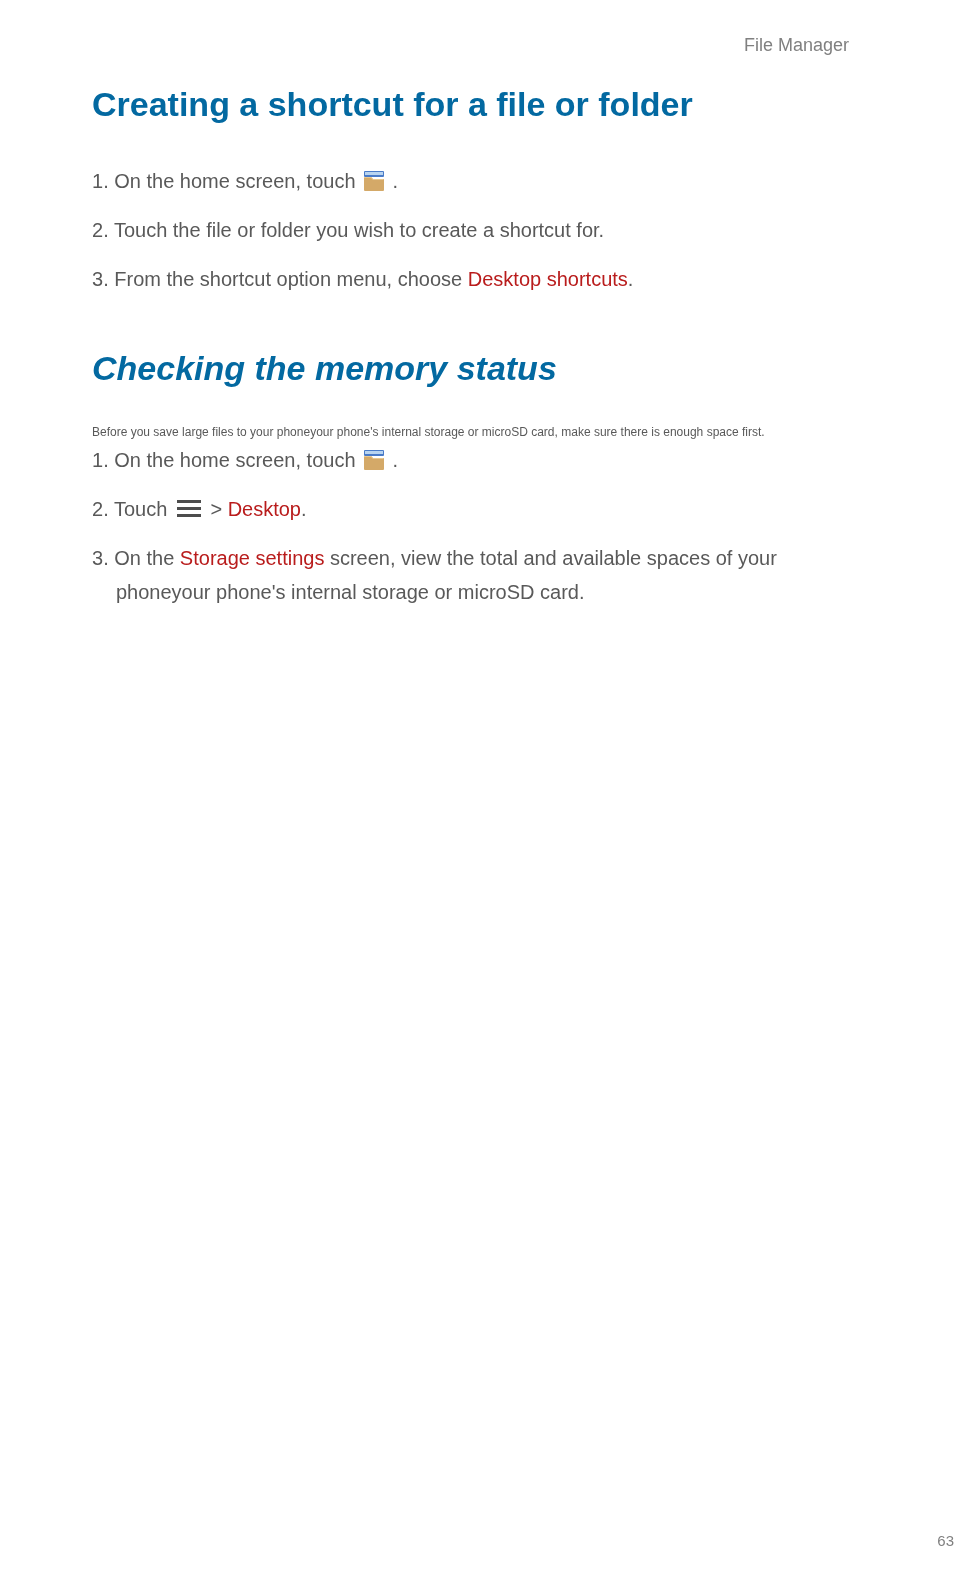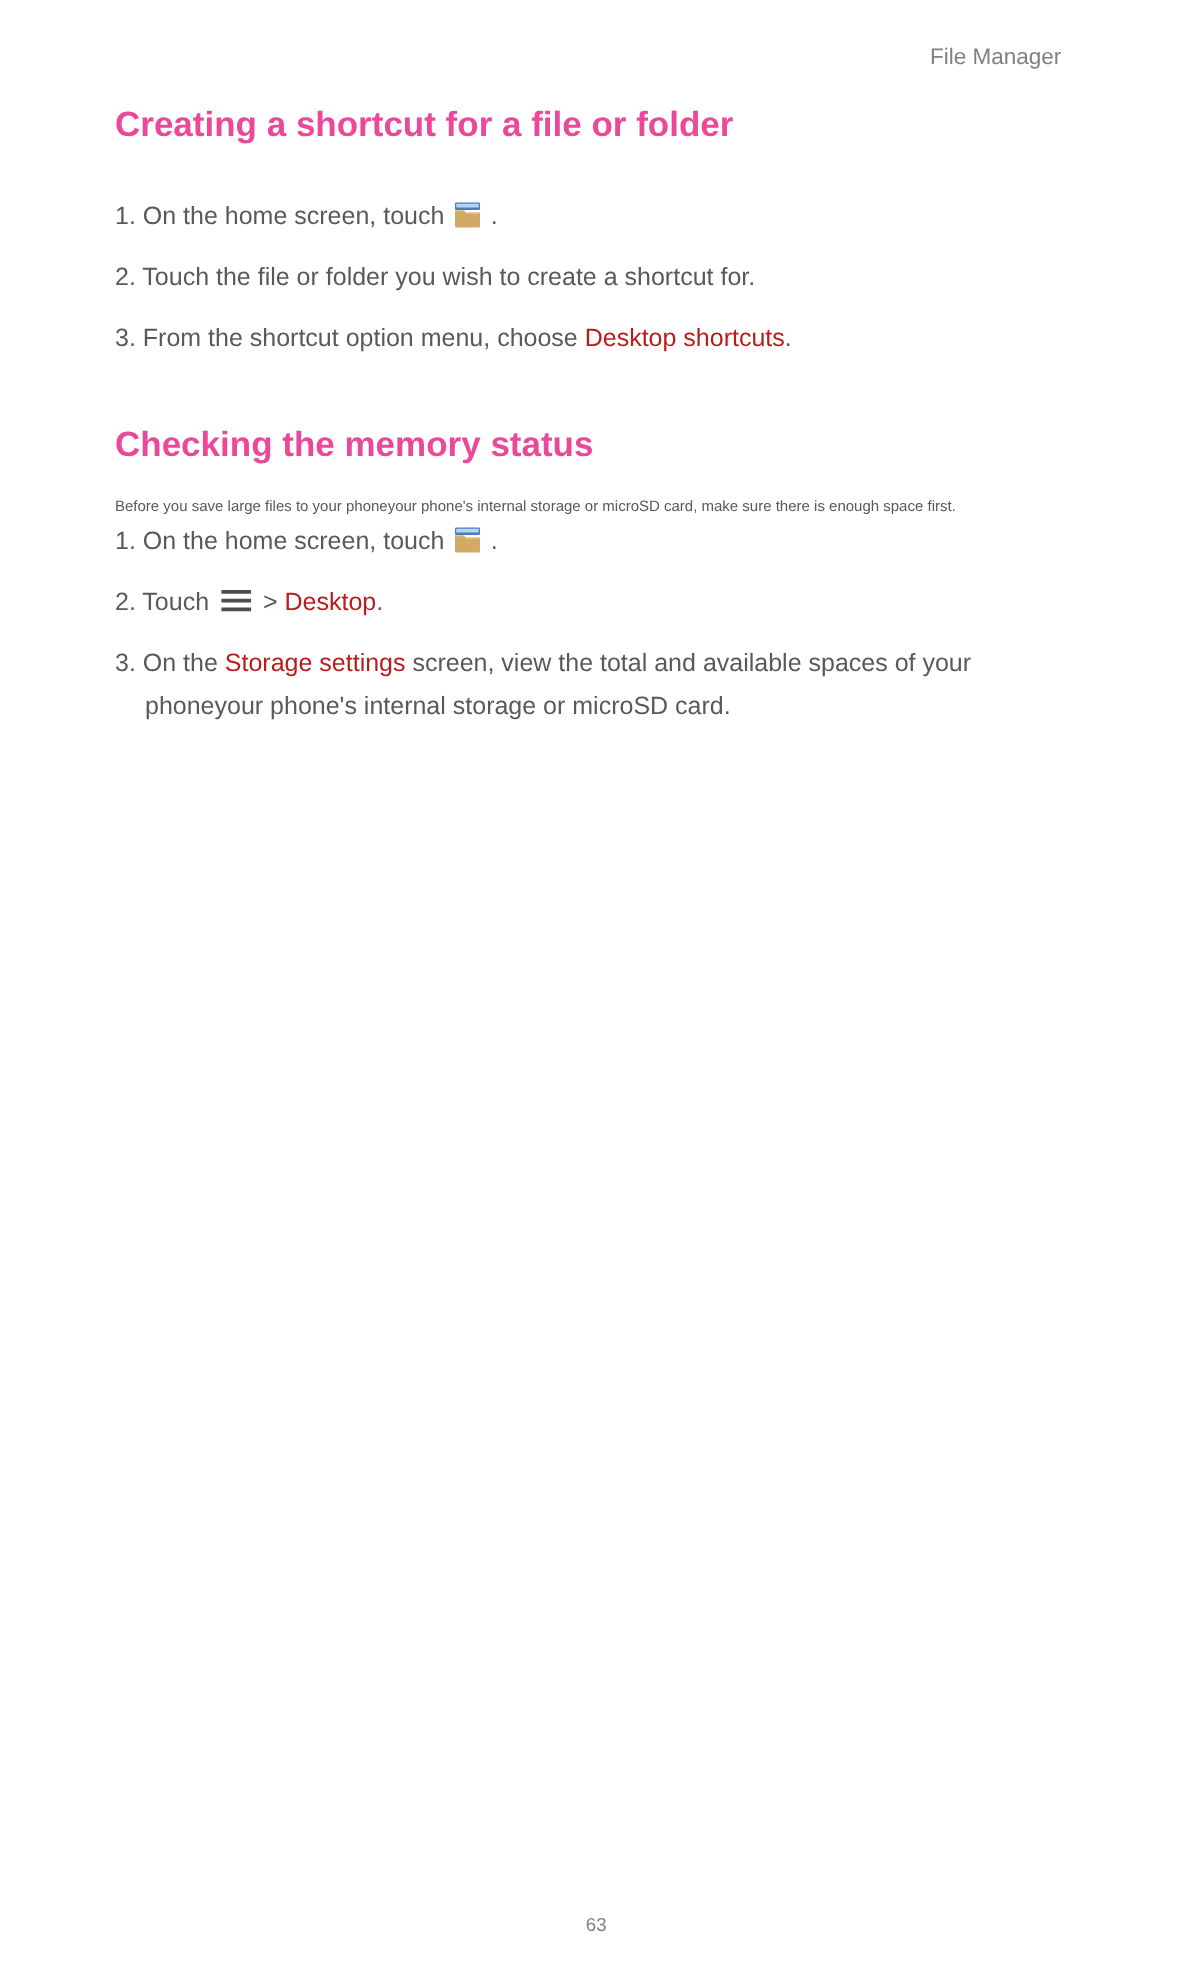--- a/index.html
+++ b/index.html
@@ -18,29 +18,30 @@
     font-size: 18px;
     color: #808080;
   }
   .content {
     position: absolute;
     top: 82px;
     left: 92px;
     right: 100px;
   }
   h2.section-heading {
-    font-size: 28px;
+    font-size: 34px;
     font-weight: bold;
-    color: #ec4899;
+    color: #0369a1;
     margin-bottom: 38px;
     line-height: 1.3;
   }
   h2.section-heading.second {
     margin-top: 50px;
-    margin-bottom: 20px;
+    margin-bottom: 32px;
+    font-style: italic;
   }
   .intro-para {
     font-size: 12px;
     color: #595959;
     line-height: 1.75;
   }
   ol {
     list-style: none;
     counter-reset: item;
   }
@@ -75,21 +76,21 @@
     margin: 0 4px;
     position: relative;
     top: -2px;
   }
   .menu-icon svg { display: block; }
   .page-number {
     position: absolute;
     bottom: 28px;
     left: 0;
     right: 0;
-    text-align: center;
+    text-align: right;
     font-size: 15px;
     color: #808080;
   }
 </style>
 </head>
 <body>
 
 <div class="header-label">File Manager</div>
 
 <div class="content">

